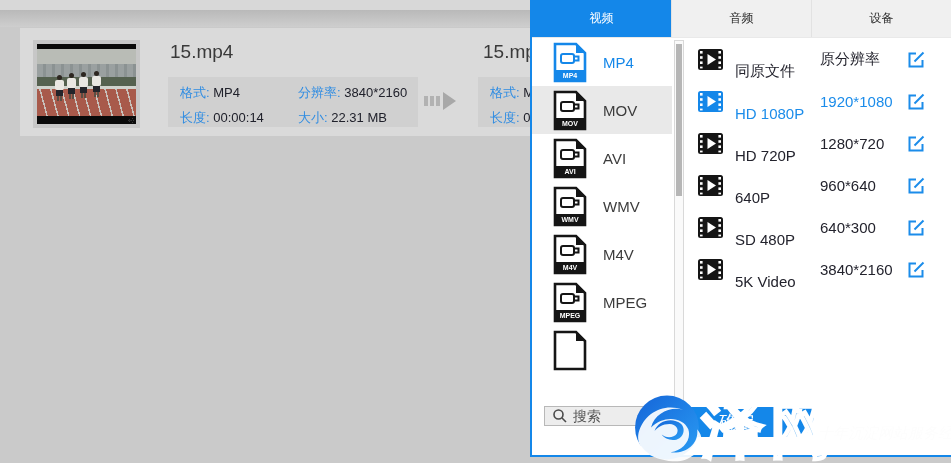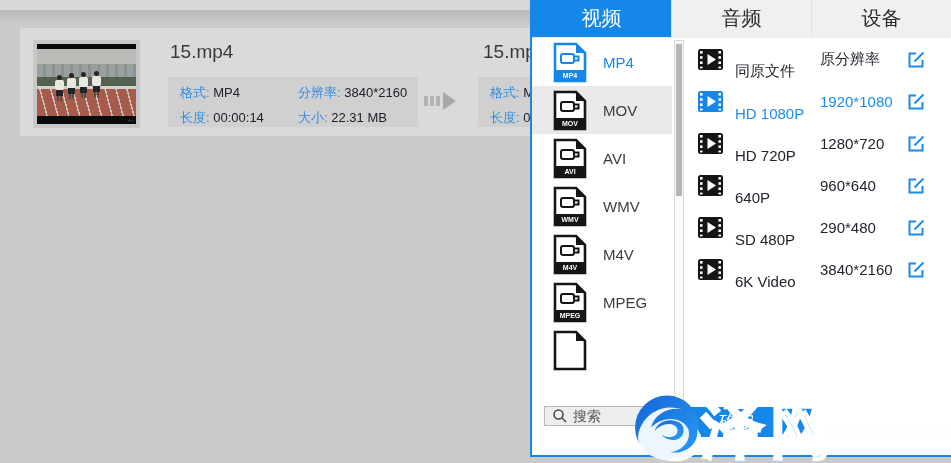--- a/index.html
+++ b/index.html
@@ -45,21 +45,21 @@
   .arrow { position:absolute; left:424px; top:90px; width:44px; height:22px; }
   .arrow .b { position:absolute; top:6px; width:4px; height:10px; background:#b2b2b2; }
   .arrow .b1 { left:0; } .arrow .b2 { left:6px; } .arrow .b3 { left:12px; }
   .arrow .tri { position:absolute; left:19px; top:2px; width:0; height:0;
                 border-left:13px solid #a8a8a8; border-top:9px solid transparent; border-bottom:9px solid transparent; }
 
   
   .panel { position:absolute; left:530px; top:0; width:421px; height:457px; background:#ffffff;
            border-left:2px solid #1487e9; border-bottom:2px solid #1487e9; z-index:5; }
   .tabbar { display:flex; height:38px; border-bottom:1px solid #e9e9e9; }
-  .tab { flex:1; display:flex; align-items:center; justify-content:center; font-size:20px;
+  .tab { flex:1; display:flex; align-items:center; justify-content:center; font-size:12px;
          color:#2b2b2b; background:#f0f0f0; cursor:pointer; border-left:1px solid #e2e2e2;font-family:Liberation Serif, serif; }
   .tab.active { background:#1487e9; color:#ffffff; border-left:none; }
 
   
   .format-list { position:absolute; left:0; top:38px; width:140px; height:362px; overflow:hidden; background:#fff; }
   .format-row { display:flex; align-items:center; height:48px; color:#3c3c3c; font-size:15px; cursor:pointer; }
   .format-row .ficon { margin-left:21px; color:#151515; }
   .format-row .flabel { margin-left:16px; }
   .format-row.selected { color:#1487e9; }
   .format-row.selected .ficon { color:#1487e9; }
@@ -391,21 +391,21 @@
                 <rect x="2" y="17.6" width="2.6" height="1.8"></rect>
                 <rect x="20.4" y="2" width="2.6" height="2.6"></rect>
                 <rect x="20.4" y="7.2" width="2.6" height="2.6"></rect>
                 <rect x="20.4" y="12.4" width="2.6" height="2.6"></rect>
                 <rect x="20.4" y="17.6" width="2.6" height="1.8"></rect>
                 <polygon points="9.5,5 9.5,16 18,10.5"></polygon>
               </g>
             </svg>
         </span>
         <span class="qname">SD 480P</span>
-        <span class="qres">290*480</span>
+        <span class="qres">640*300</span>
         <span class="qedit">
           <svg width="21" height="21" viewBox="0 0 21 21" fill="none" stroke="currentColor" stroke-width="2">
               <path d="M10,4.5 H3.5 V17.5 H16.5 V11"></path>
               <path d="M8.5,12.5 L17.5,3.5"></path>
             </svg>
         </span>
       </div>
       <div class="q-row">
         <span class="qicon">
           <svg width="25" height="21" viewBox="0 0 25 21">
@@ -416,21 +416,21 @@
                 <rect x="2" y="12.4" width="2.6" height="2.6"></rect>
                 <rect x="2" y="17.6" width="2.6" height="1.8"></rect>
                 <rect x="20.4" y="2" width="2.6" height="2.6"></rect>
                 <rect x="20.4" y="7.2" width="2.6" height="2.6"></rect>
                 <rect x="20.4" y="12.4" width="2.6" height="2.6"></rect>
                 <rect x="20.4" y="17.6" width="2.6" height="1.8"></rect>
                 <polygon points="9.5,5 9.5,16 18,10.5"></polygon>
               </g>
             </svg>
         </span>
-        <span class="qname">6K Video</span>
+        <span class="qname">5K Video</span>
         <span class="qres">3840*2160</span>
         <span class="qedit">
           <svg width="21" height="21" viewBox="0 0 21 21" fill="none" stroke="currentColor" stroke-width="2">
               <path d="M10,4.5 H3.5 V17.5 H16.5 V11"></path>
               <path d="M8.5,12.5 L17.5,3.5"></path>
             </svg>
         </span>
       </div>
     </div>
 

